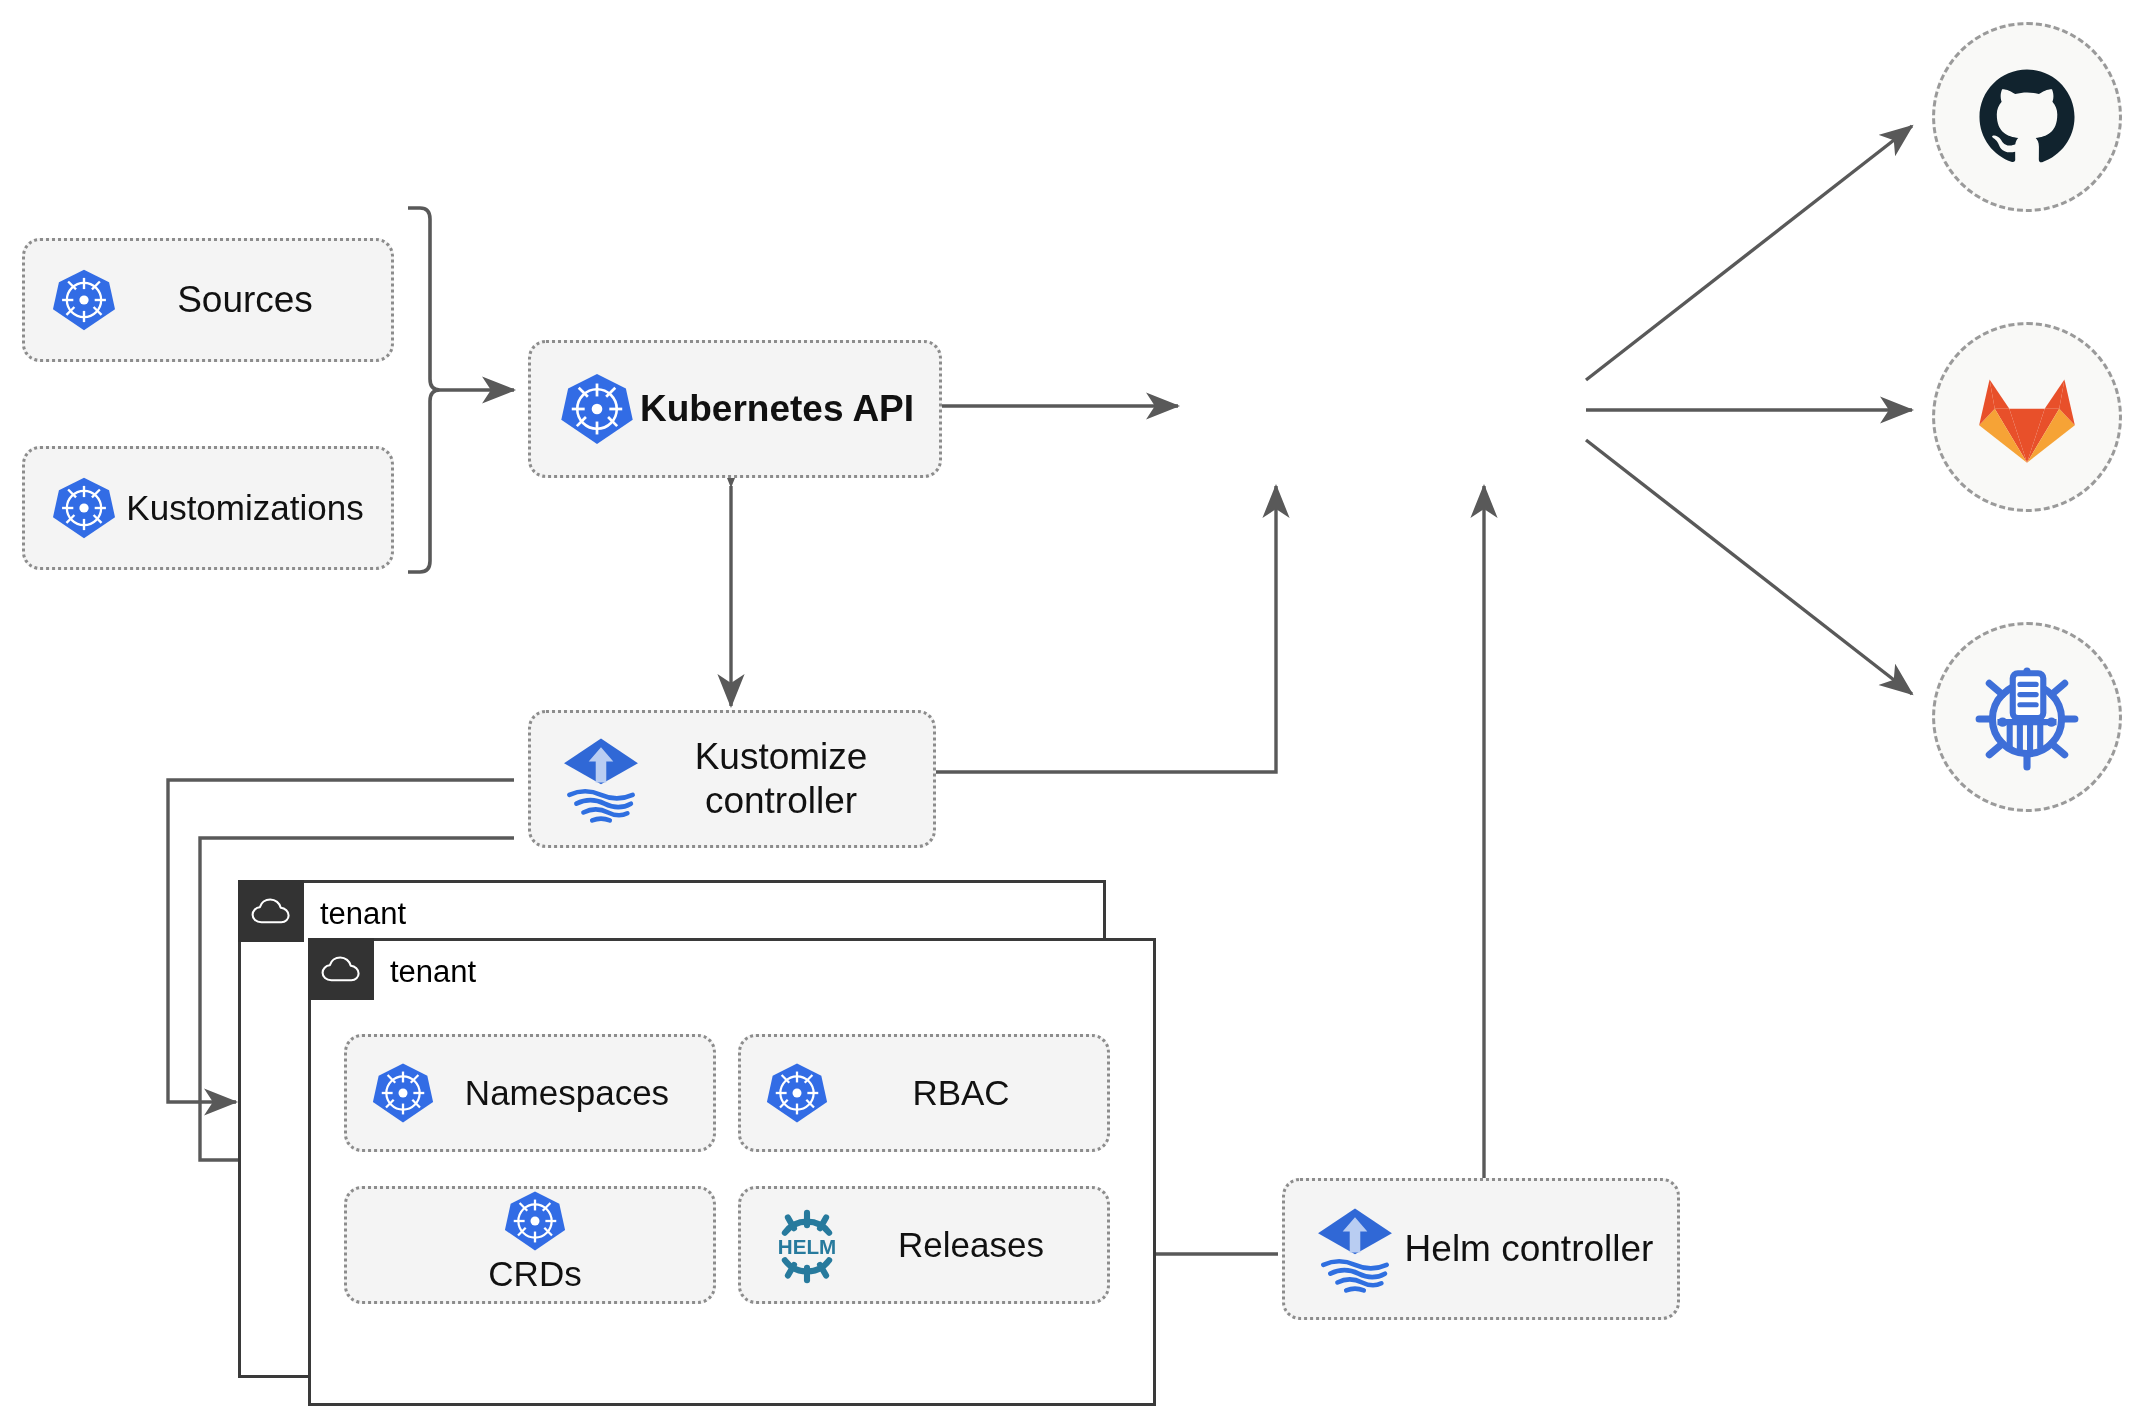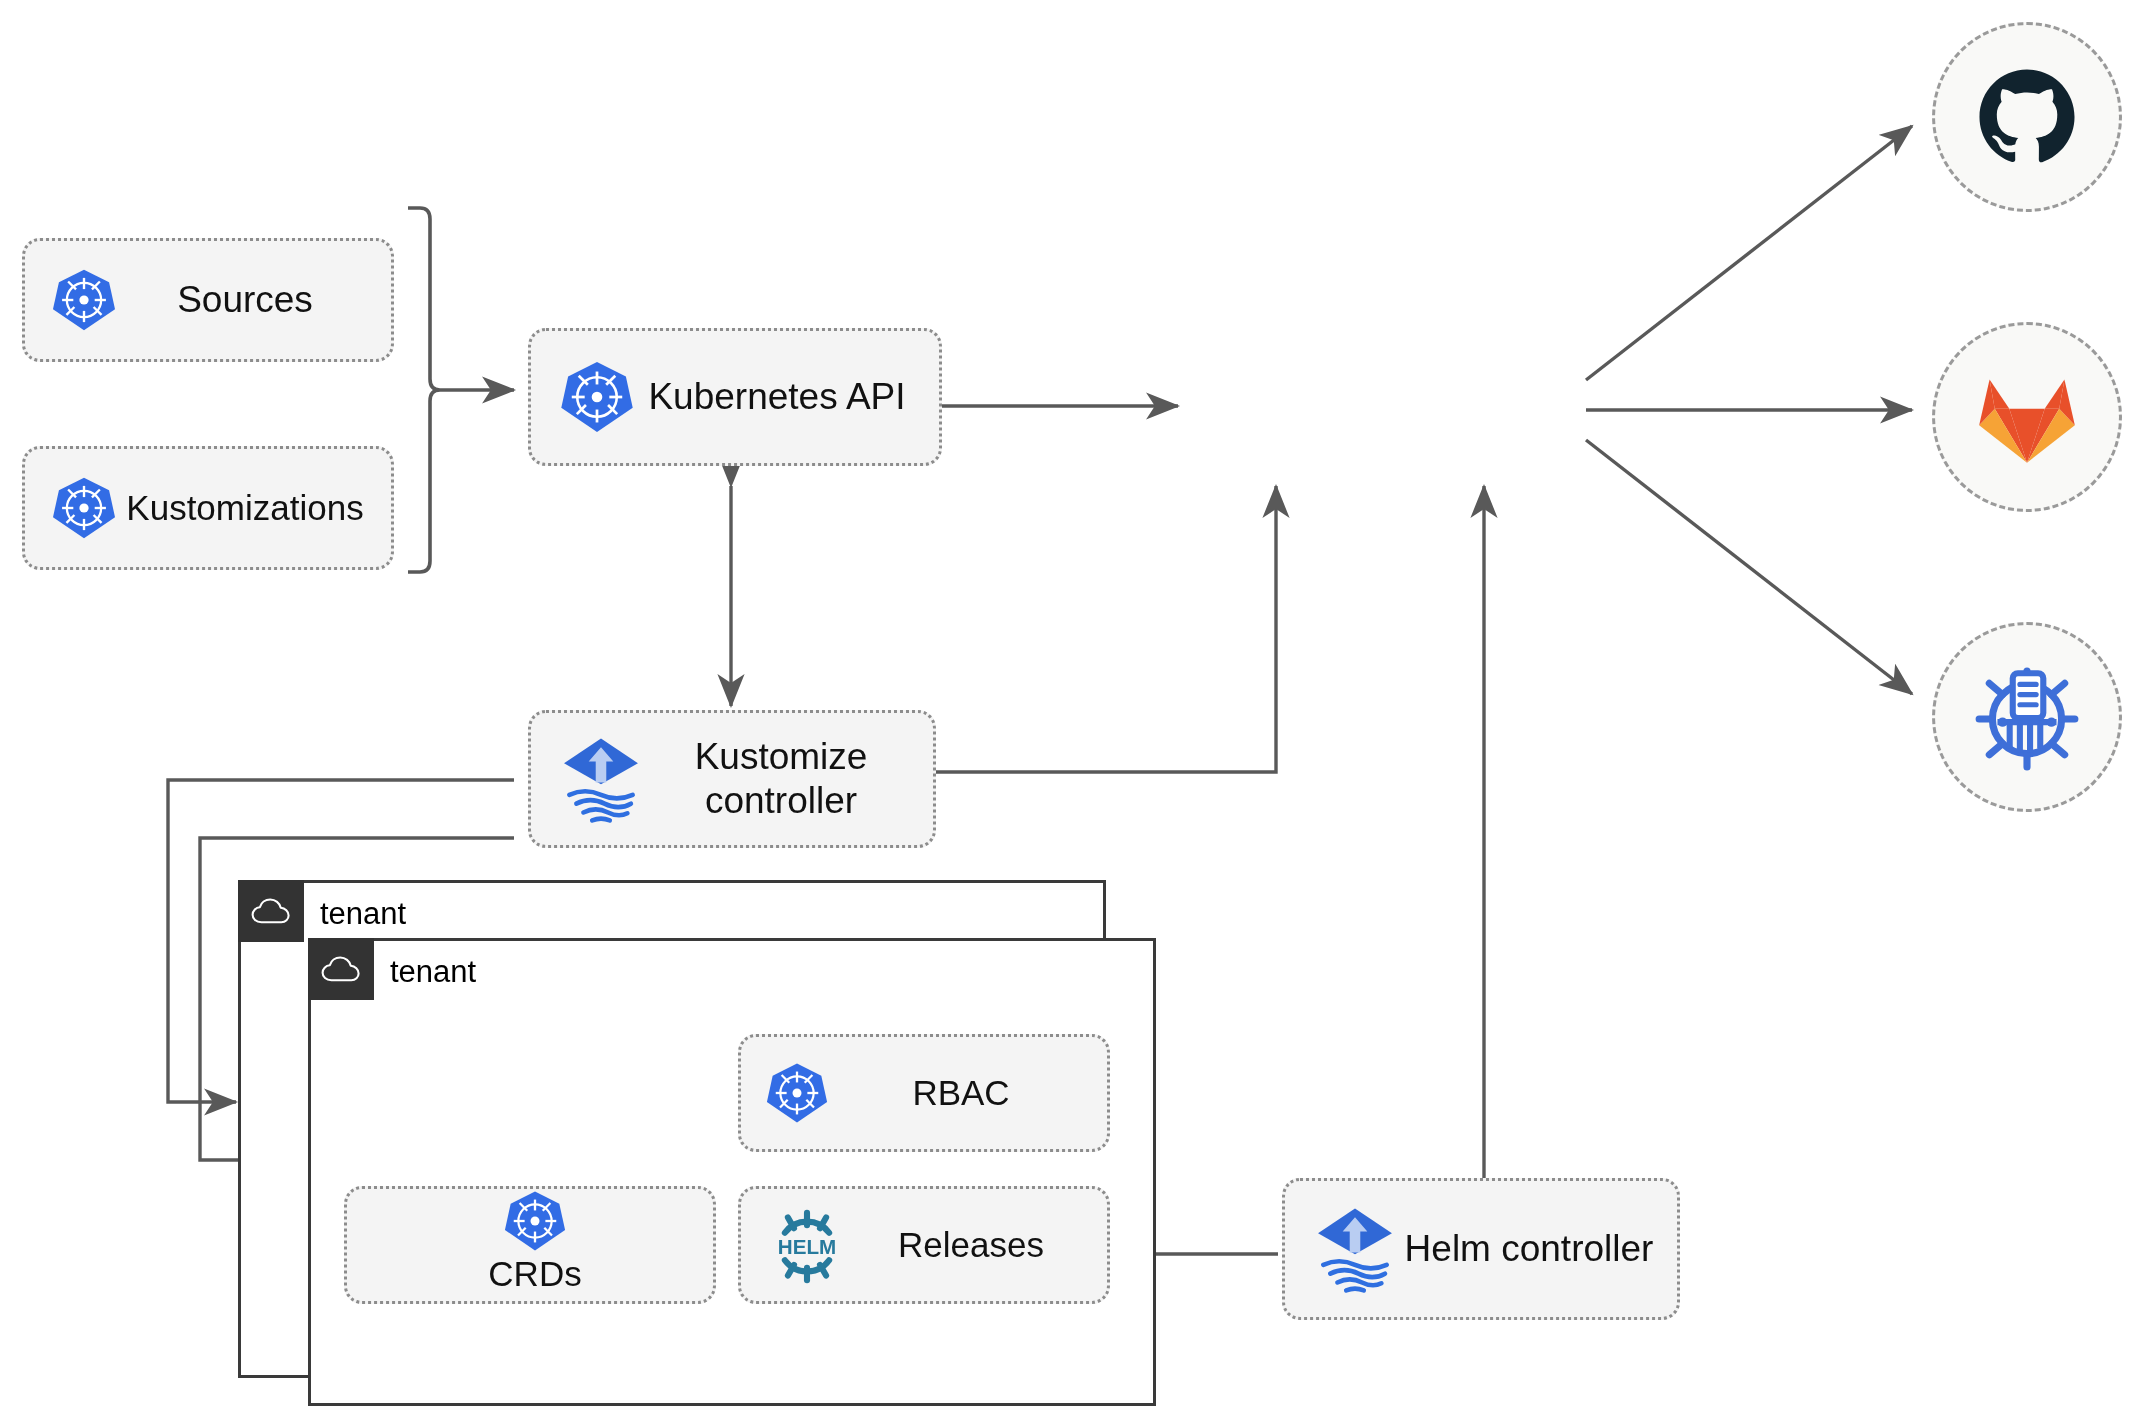--- a/index.html
+++ b/index.html
@@ -103,21 +103,21 @@
           <path d="M63.3,61.8l2.5-2.5l12,12l-2.5,2.5z"></path>
           <path d="M72.8,20.7l2.5,2.5l-12,12l-2.5-2.5z"></path>
           <path d="M34.2,59.3l2.5,2.5l-12,12l-2.5-2.5z"></path>
         </g>
         <circle cx="50" cy="50" r="26" fill="none" stroke="#ffffff" stroke-width="3.4"></circle>
       </svg>
     </span>
     <span class="lbl lbl-md">Kustomizations</span>
   </div>
 
-  <div class="node" style="left:528px;top:328px;width:414px;height:138px;padding:0 20px 0 28px;">
+  <div class="node" style="left:528px;top:340px;width:414px;height:138px;padding:0 20px 0 28px;font-weight:bold;">
     <span class="ico">
       <svg width="76" height="76" viewBox="0 0 100 100" aria-hidden="true">
         <polygon points="50,4 88,23 97,64 50,96 3,64 12,23" fill="#326ce5"></polygon>
         <g fill="#ffffff">
           <circle cx="50" cy="50" r="7"></circle>
           <path d="M48.2,16.5h3.6v17h-3.6z"></path>
           <path d="M48.2,66.5h3.6v17h-3.6z"></path>
           <path d="M16.8,48.2h17v3.6h-17z"></path>
           <path d="M66.2,48.2h17v3.6h-17z"></path>
           <path d="M24.7,23.2l2.5-2.5l12,12l-2.5,2.5z"></path>
@@ -243,20 +243,40 @@
     <span>
       <svg width="40" height="28" viewBox="0 0 50 34" aria-hidden="true">
         <path d="M13,31 C6.4,31 2,26.8 2,21.6 C2,16.8 5.9,12.8 11,12.4
                  C12.6,6.6 17.9,2.6 24.1,2.6 C30.5,2.6 35.9,7 37.2,13
                  C42.6,13.4 47,17.6 47,22.6 C47,27.2 43.1,31 38,31 Z" fill="none" stroke="#ffffff" stroke-width="2.6" stroke-linejoin="round"></path>
       </svg>
     </span>
   </div>
   <span class="tenant-name" style="left:390px;top:954px;">tenant</span>
 
+  <div class="node" style="left:344px;top:1034px;width:372px;height:118px;padding:0 14px 0 24px;">
+    <span class="ico">
+      <svg width="64" height="64" viewBox="0 0 100 100" aria-hidden="true">
+        <polygon points="50,4 88,23 97,64 50,96 3,64 12,23" fill="#326ce5"></polygon>
+        <g fill="#ffffff">
+          <circle cx="50" cy="50" r="7"></circle>
+          <path d="M48.2,16.5h3.6v17h-3.6z"></path>
+          <path d="M48.2,66.5h3.6v17h-3.6z"></path>
+          <path d="M16.8,48.2h17v3.6h-17z"></path>
+          <path d="M66.2,48.2h17v3.6h-17z"></path>
+          <path d="M24.7,23.2l2.5-2.5l12,12l-2.5,2.5z"></path>
+          <path d="M63.3,61.8l2.5-2.5l12,12l-2.5,2.5z"></path>
+          <path d="M72.8,20.7l2.5,2.5l-12,12l-2.5-2.5z"></path>
+          <path d="M34.2,59.3l2.5,2.5l-12,12l-2.5-2.5z"></path>
+        </g>
+        <circle cx="50" cy="50" r="26" fill="none" stroke="#ffffff" stroke-width="3.4"></circle>
+      </svg>
+    </span>
+    <span class="lbl lbl-md">Namespaces</span>
+  </div>
 
   <div class="node" style="left:738px;top:1034px;width:372px;height:118px;padding:0 14px 0 24px;justify-content:center;">
     <span class="ico">
       <svg width="64" height="64" viewBox="0 0 100 100" aria-hidden="true">
         <polygon points="50,4 88,23 97,64 50,96 3,64 12,23" fill="#326ce5"></polygon>
         <g fill="#ffffff">
           <circle cx="50" cy="50" r="7"></circle>
           <path d="M48.2,16.5h3.6v17h-3.6z"></path>
           <path d="M48.2,66.5h3.6v17h-3.6z"></path>
           <path d="M16.8,48.2h17v3.6h-17z"></path>

